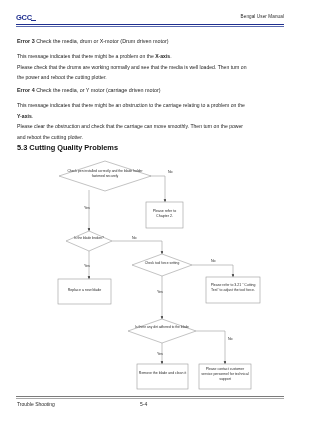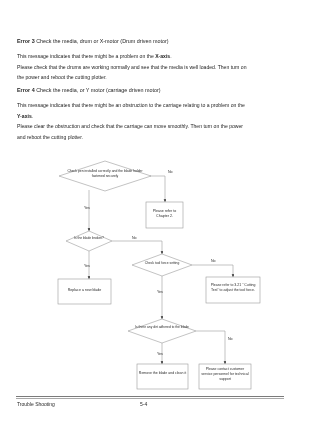--- a/index.html
+++ b/index.html
@@ -122,40 +122,48 @@
     left: 140px; top: 401px;
     font-size: 5px;
     color: #2a2a2a;
   }
 </style>
 </head>
 <body>
 
 <div class="page">
 
+  <div class="header">
+    <div class="logo">GCC</div>
+    <div class="logo-tail"></div>
+    <div class="header-title">Bengal User Manual</div>
+    <div class="header-rule"></div>
+    <div class="header-rule2"></div>
+  </div>
 
   <div class="body-text" style="top:36px;">
     <div class="para err-head"><span class="b">Error 3</span><span> Check the media, drum or X-motor (Drum driven motor)</span></div>
   </div>
   <div class="body-text" style="top:51px;">
     <div class="para"><span>This message indicates that there might be a problem on the </span><span class="b">X-axis</span><span>.</span></div>
     <div class="para">Please check that the drums are working normally and see that the media is well loaded. Then turn on</div>
     <div class="para">the power and reboot the cutting plotter.</div>
   </div>
 
   <div class="body-text" style="top:85px;">
     <div class="para err-head"><span class="b">Error 4</span><span> Check the media, or Y motor (carriage driven motor)</span></div>
   </div>
   <div class="body-text" style="top:100px;">
     <div class="para">This message indicates that there might be an obstruction to the carriage relating to a problem on the</div>
     <div class="para"><span class="b">Y-axis</span><span>.</span></div>
     <div class="para">Please clear the obstruction and check that the carriage can move smoothly. Then turn on the power</div>
     <div class="para">and reboot the cutting plotter.</div>
   </div>
 
+  <div class="section-head" style="top:143px;">5.3 Cutting Quality Problems</div>
 
   <svg class="flow" viewBox="0 0 299 423">
     <defs>
       <marker id="arrow" markerWidth="6" markerHeight="6" refX="4.6" refY="2.2" orient="auto">
         <path d="M0,0 L4.8,2.2 L0,4.4 z" fill="#2b2b2b"></path>
       </marker>
     </defs>
 
     <g stroke="#9a9a9a" stroke-width="0.6" fill="none">
 

